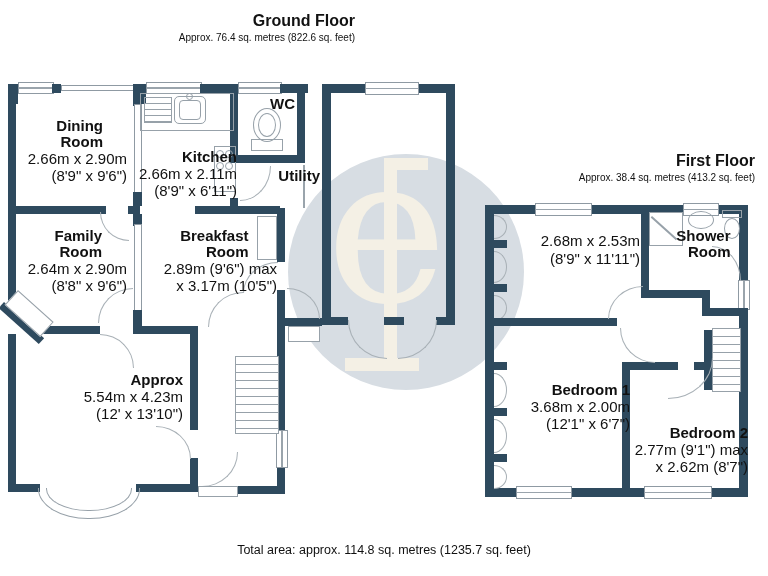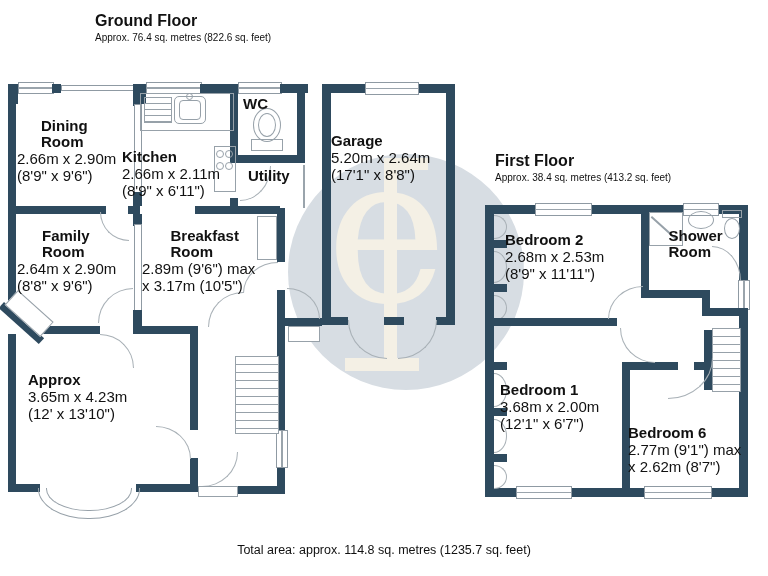--- a/index.html
+++ b/index.html
@@ -17,21 +17,21 @@
   .fxw{position:absolute;border:1.2px solid #97a1a9;background:#fff;}
   .arc{position:absolute;border:1.2px solid #a8b0b6;background:transparent;}
   .arc.tl{border-right:none;border-bottom:none;border-top-left-radius:100% 100%;}
   .arc.tr{border-left:none;border-bottom:none;border-top-right-radius:100% 100%;}
   .arc.bl{border-right:none;border-top:none;border-bottom-left-radius:100% 100%;}
   .arc.br{border-left:none;border-top:none;border-bottom-right-radius:100% 100%;}
   .bifold{position:absolute;border:1px solid #a8b0b6;border-left:none;
           border-radius:0 100% 100% 0 / 0 50% 50% 0;}
   .stairs{position:absolute;background:#fff;border:1.2px solid #97a1a9;
           background-image:repeating-linear-gradient(to bottom,transparent 0 7px,#97a1a9 7px 8px);}
-  .lbl{position:absolute;text-align:left;}
+  .lbl{position:absolute;text-align:right;}
   .rname{font-weight:bold;font-size:15px;line-height:1.05;margin:0 auto;}
   .rname.big{font-size:15px;}
   .rdim{font-size:15px;line-height:1.18;}
   .ftitle{font-weight:bold;font-size:16px;line-height:1.1;}
   .fsub{font-size:10px;line-height:1.5;}
   .footer{position:absolute;left:0;top:543px;width:768px;text-align:center;font-size:12.5px;}
   .wm-circle{position:absolute;left:288px;top:154px;width:236px;height:236px;border-radius:50%;background:#d7dde3;}
   .wm-glyph{position:absolute;left:326px;top:128px;width:200px;height:260px;overflow:hidden;
             font-family:"DejaVu Serif",serif;font-size:205px;line-height:1;color:#f4f0e5;}
   .wm-bar{position:absolute;background:#f4f0e5;}
@@ -204,53 +204,47 @@
     <div class="rname">Kitchen</div>
     <div class="rdim">2.66m x 2.11m</div>
     <div class="rdim">(8'9" x 6'11")</div>
   </div>
   <div class="lbl" style="left:243px;top:96px;width:52px;">
     <div class="rname big">WC</div>
   </div>
   <div class="lbl" style="left:248px;top:168px;width:72px;">
     <div class="rname big">Utility</div>
   </div>
-  <div class="lbl" style="left:331px;top:133px;width:115px;">
-    <div class="rname">Garage</div>
-    <div class="rdim">5.20m x 2.64m</div>
-    <div class="rdim">(17'1" x 8'8")</div>
-  </div>
   <div class="lbl" style="left:17px;top:228px;width:110px;">
     <div class="rname" style="max-width:60px;">Family Room</div>
     <div class="rdim">2.64m x 2.90m</div>
     <div class="rdim">(8'8" x 9'6")</div>
   </div>
   <div class="lbl" style="left:142px;top:228px;width:135px;">
     <div class="rname" style="max-width:78px;">Breakfast Room</div>
     <div class="rdim">2.89m (9'6") max</div>
     <div class="rdim">x 3.17m (10'5")</div>
   </div>
   <div class="lbl" style="left:28px;top:372px;width:155px;">
     <div class="rname">Approx</div>
-    <div class="rdim">3.65m x 4.23m</div>
+    <div class="rdim">5.54m x 4.23m</div>
     <div class="rdim">(12' x 13'10")</div>
   </div>
   <div class="lbl" style="left:505px;top:232px;width:135px;">
-    <div class="rname">Bedroom 2</div>
     <div class="rdim">2.68m x 2.53m</div>
     <div class="rdim">(8'9" x 11'11")</div>
   </div>
   <div class="lbl" style="left:652px;top:228px;width:95px;">
     <div class="rname" style="max-width:62px;">Shower Room</div>
   </div>
   <div class="lbl" style="left:500px;top:382px;width:130px;">
     <div class="rname">Bedroom 1</div>
     <div class="rdim">3.68m x 2.00m</div>
     <div class="rdim">(12'1" x 6'7")</div>
   </div>
   <div class="lbl" style="left:628px;top:425px;width:120px;">
-    <div class="rname">Bedroom 6</div>
+    <div class="rname">Bedroom 2</div>
     <div class="rdim">2.77m (9'1") max</div>
     <div class="rdim">x 2.62m (8'7")</div>
   </div>
 
   <div class="footer">Total area: approx. 114.8 sq. metres (1235.7 sq. feet)</div>
 </div>
 
 </body></html>

